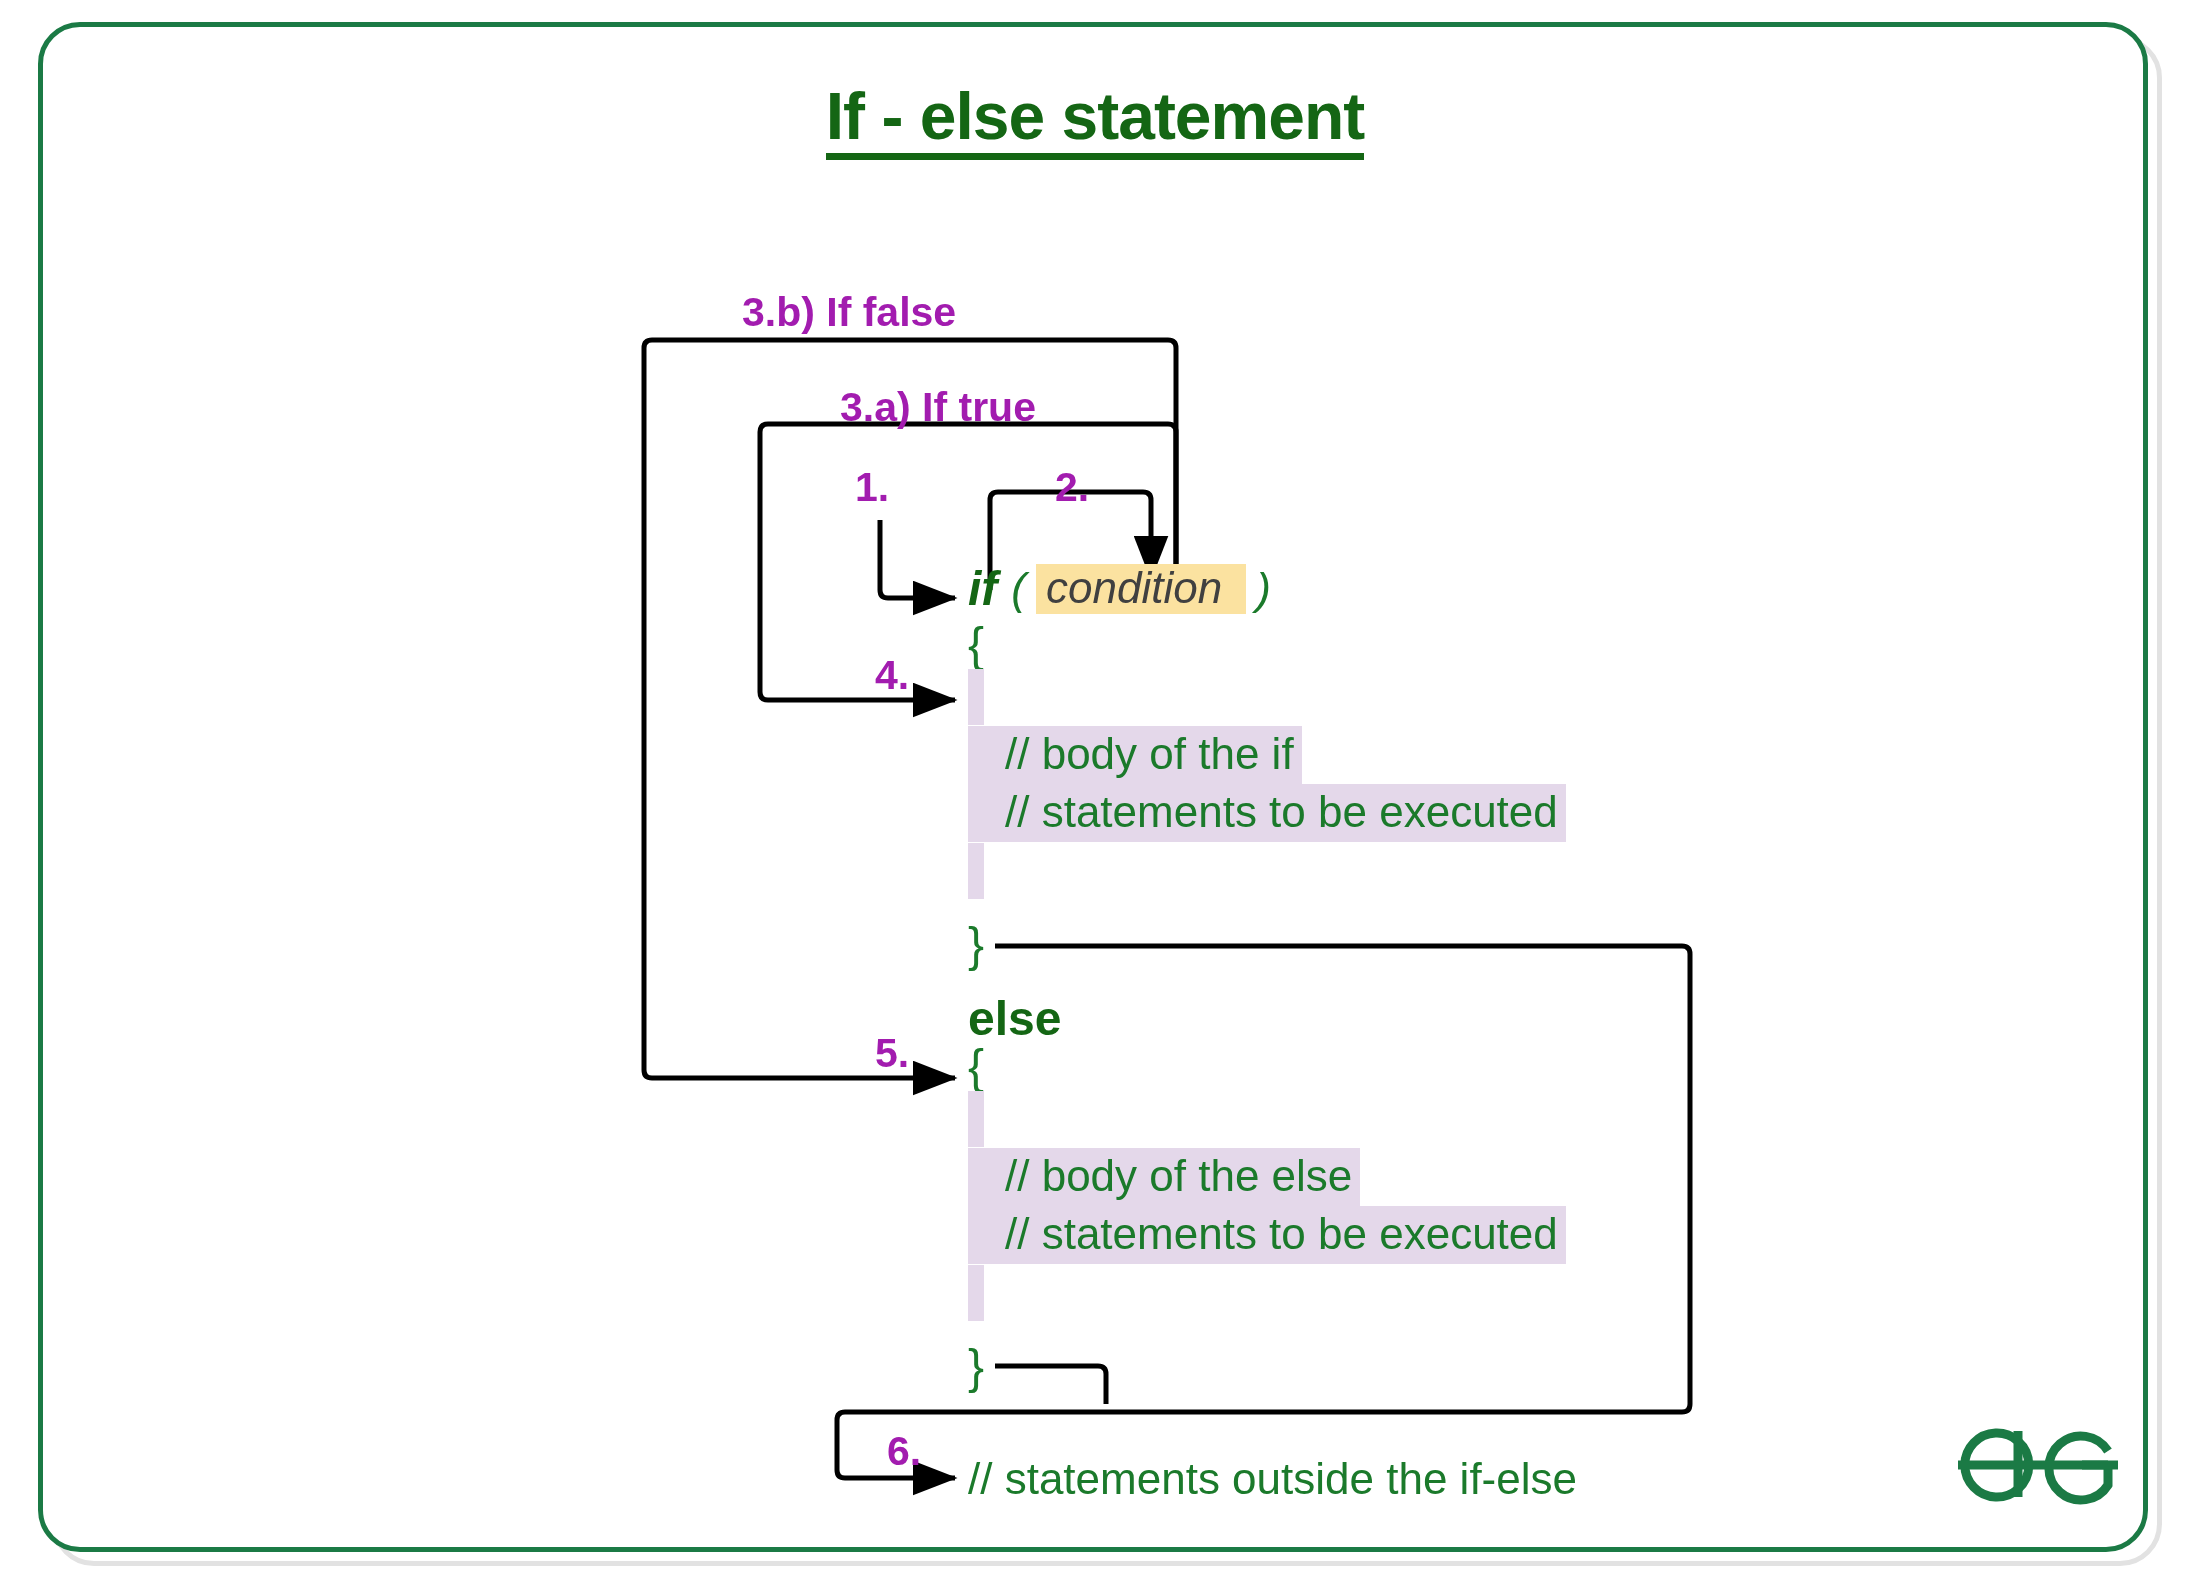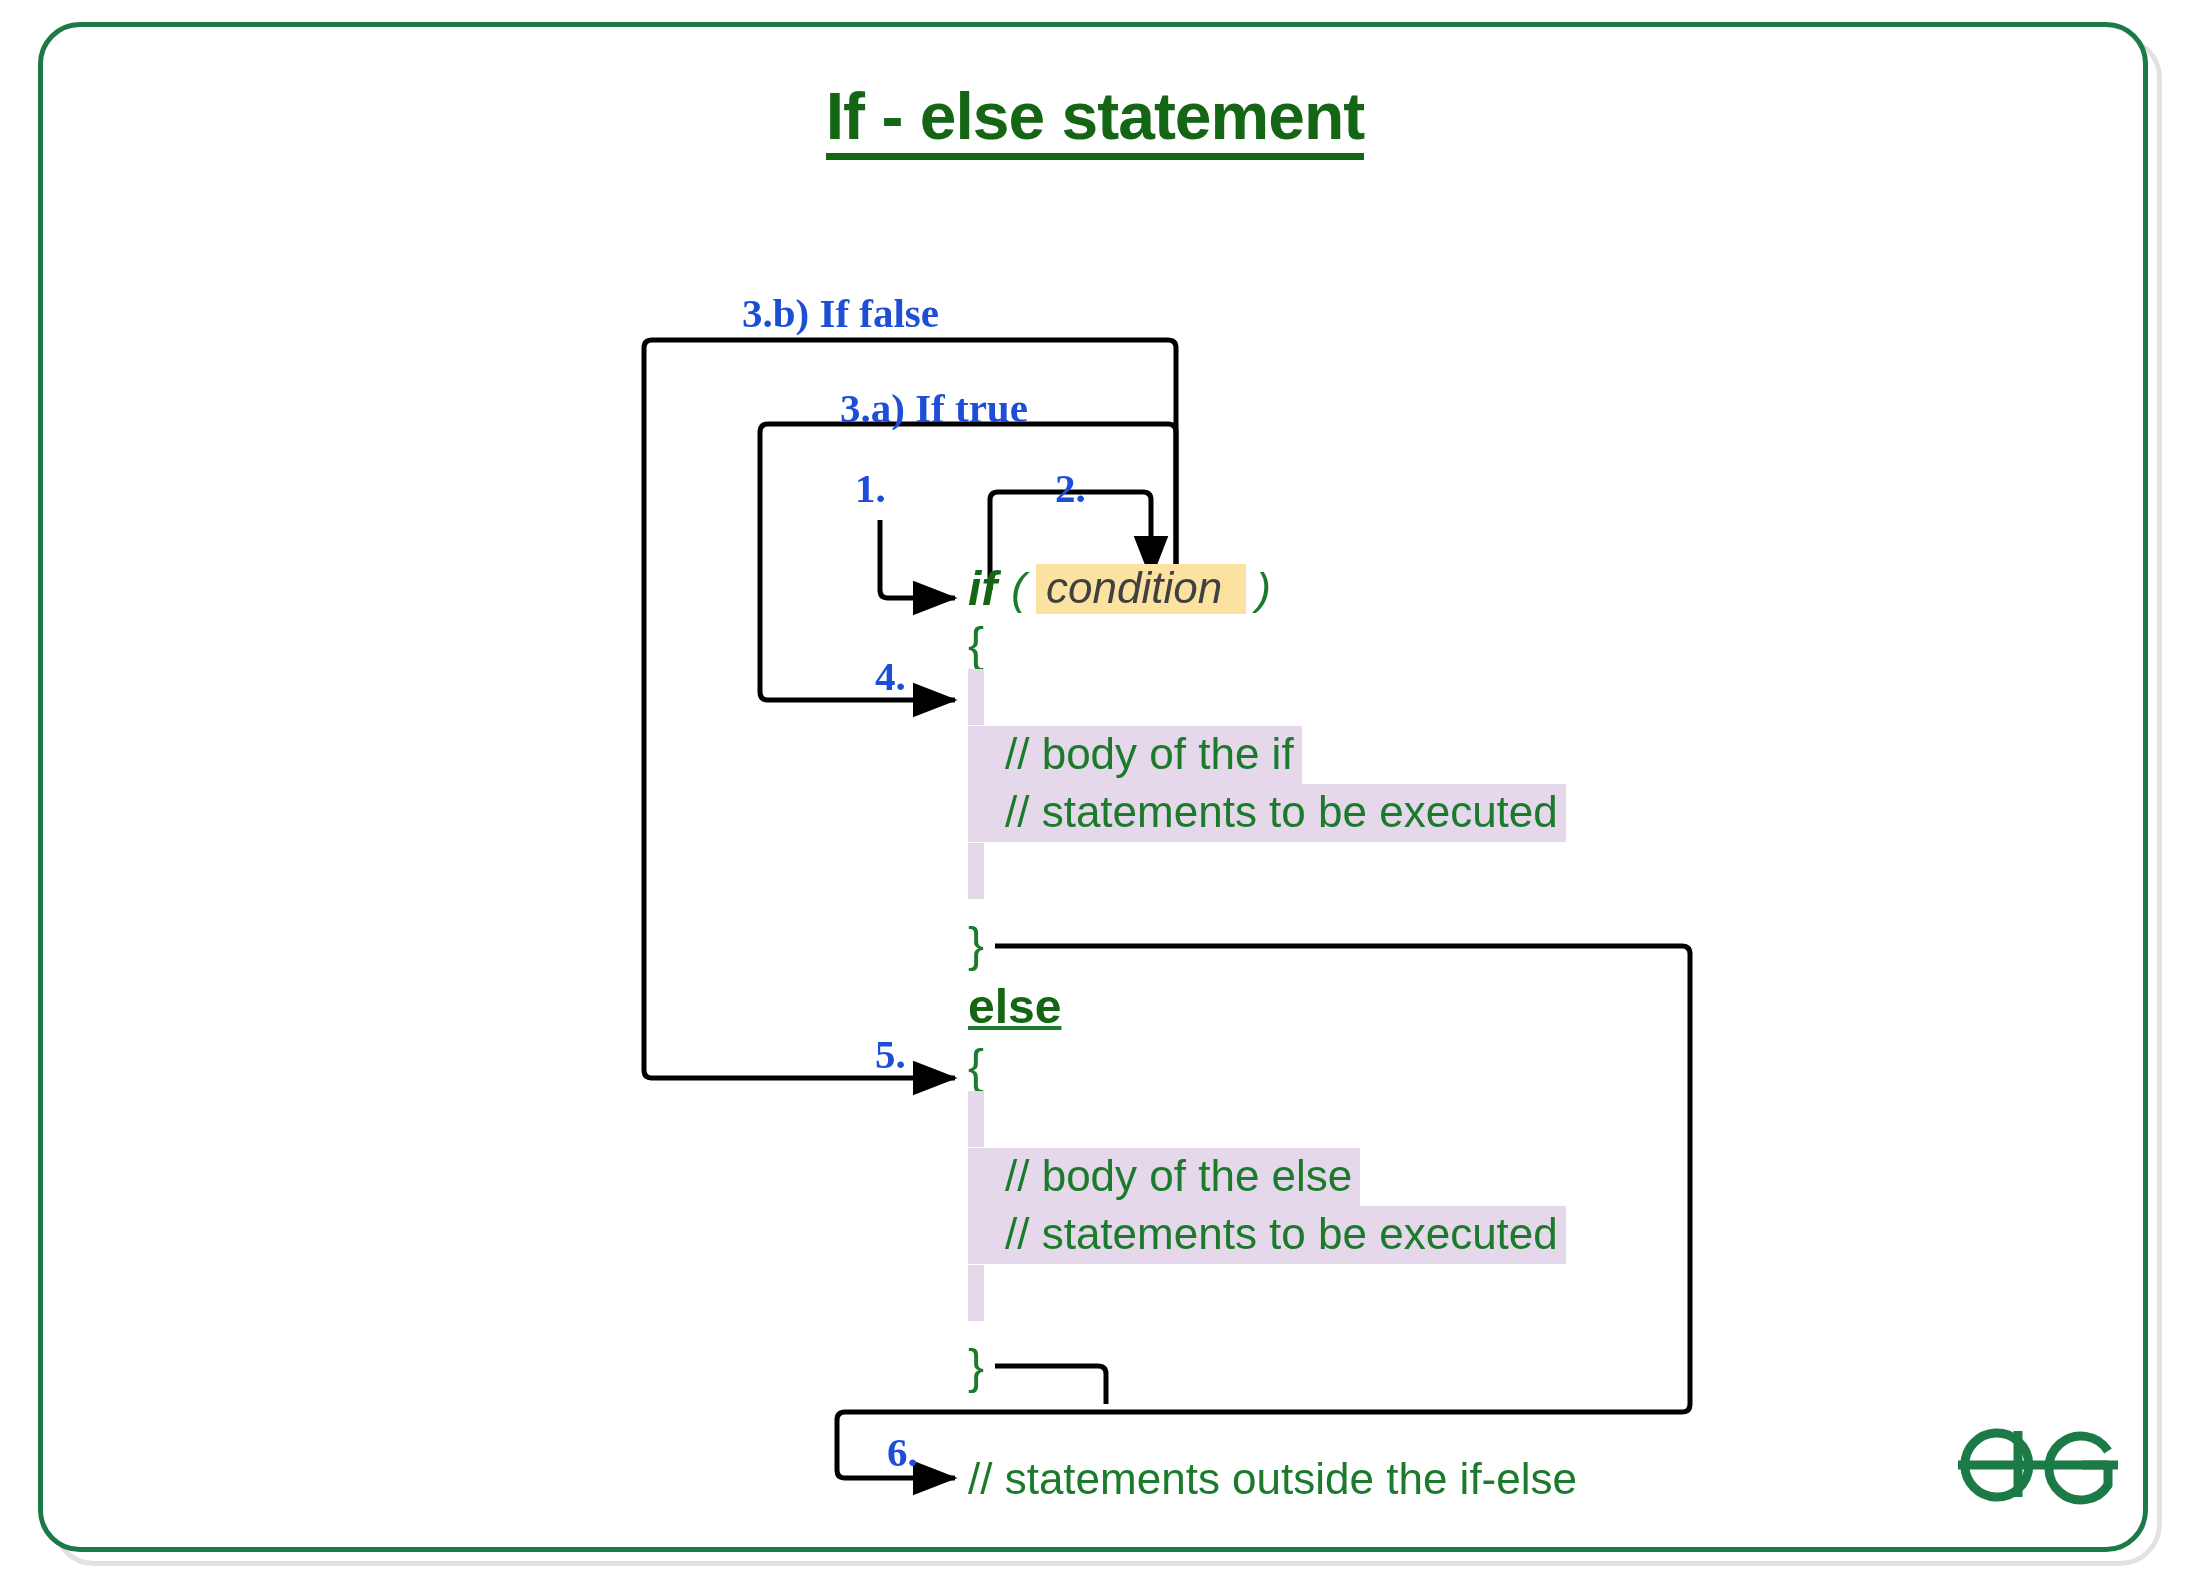--- a/index.html
+++ b/index.html
@@ -46,25 +46,24 @@
   
   #connectors{
     position:absolute;left:0;top:0;width:2190px;height:1587px;
     z-index:3;
     pointer-events:none;
   }
 
   
   .step-label{
     position:absolute;
-    color:#1d4ed8;
+    color:#a21caf;
     font-weight:bold;
     z-index:6;
     white-space:nowrap;
-    font-family:Liberation Serif, serif;
   }
   #label-3b{ left:742px; top:289px; font-size:41px; }
   #label-3a{ left:840px; top:372px; font-size:41px;margin-top:12px; }
   #label-1 { left:855px; top:464px; font-size:41px; }
   #label-2 { left:1055px; top:464px; font-size:41px; }
   #label-4 { left:875px; top:652px; font-size:41px; }
   #label-5 { left:875px; top:1030px; font-size:41px; }
   #label-6 { left:887px; top:1428px; font-size:41px; }
 
   
@@ -176,21 +175,21 @@
   </div>
 
   <div class="code-line" style="left:0px; top:282px;">
     <span class="hl-pad"></span>
   </div>
 
   <div class="code-line" style="left:0px; top:356px;">
     <span class="brace">}</span>
   </div>
 
-  <div class="code-line" style="left:0px; top:418px;text-decoration:underline;">
+  <div class="code-line" style="left:0px; top:430px;">
     <span class="kw">else</span>
   </div>
 
   <div class="code-line" style="left:0px; top:478px;">
     <span class="brace">{</span>
   </div>
 
   <div class="code-line" style="left:0px; top:530px;">
     <span class="hl-pad"></span>
   </div>

